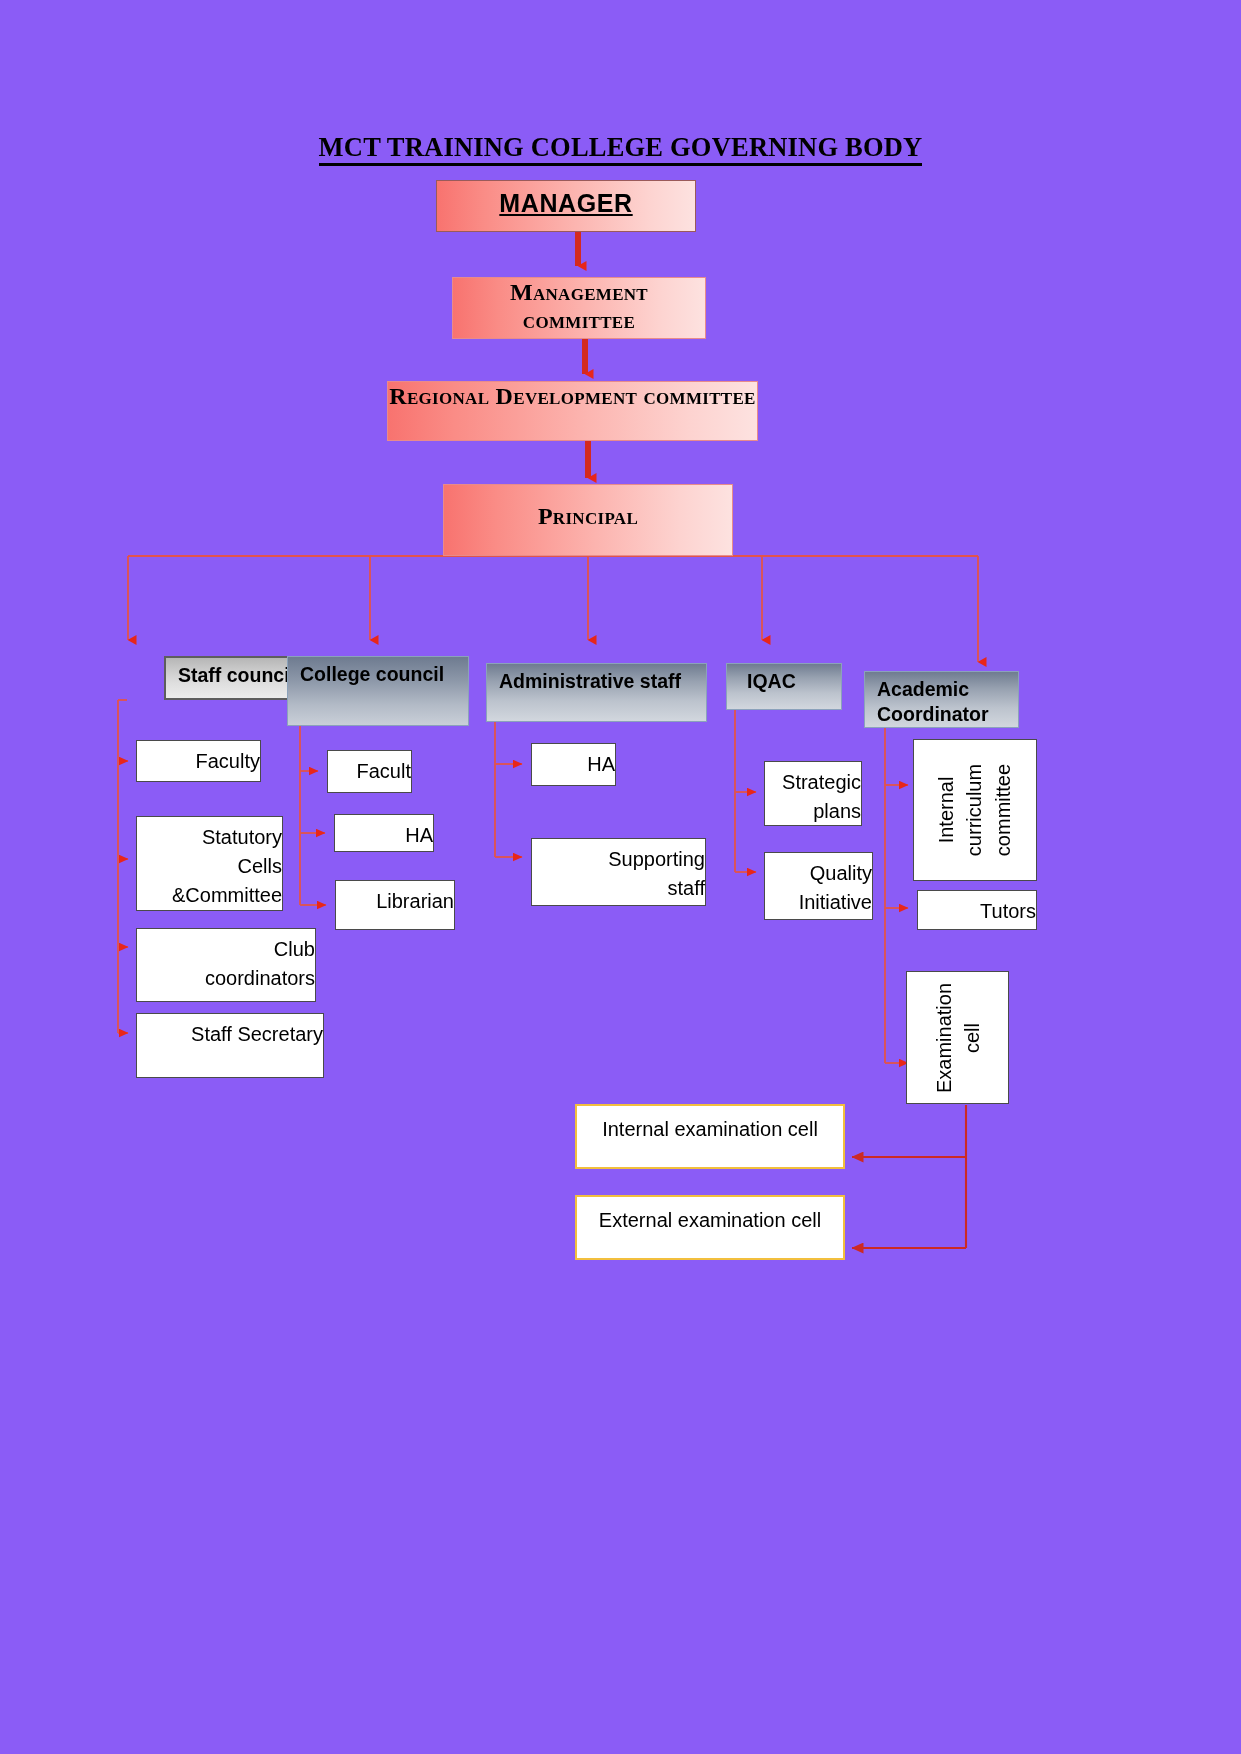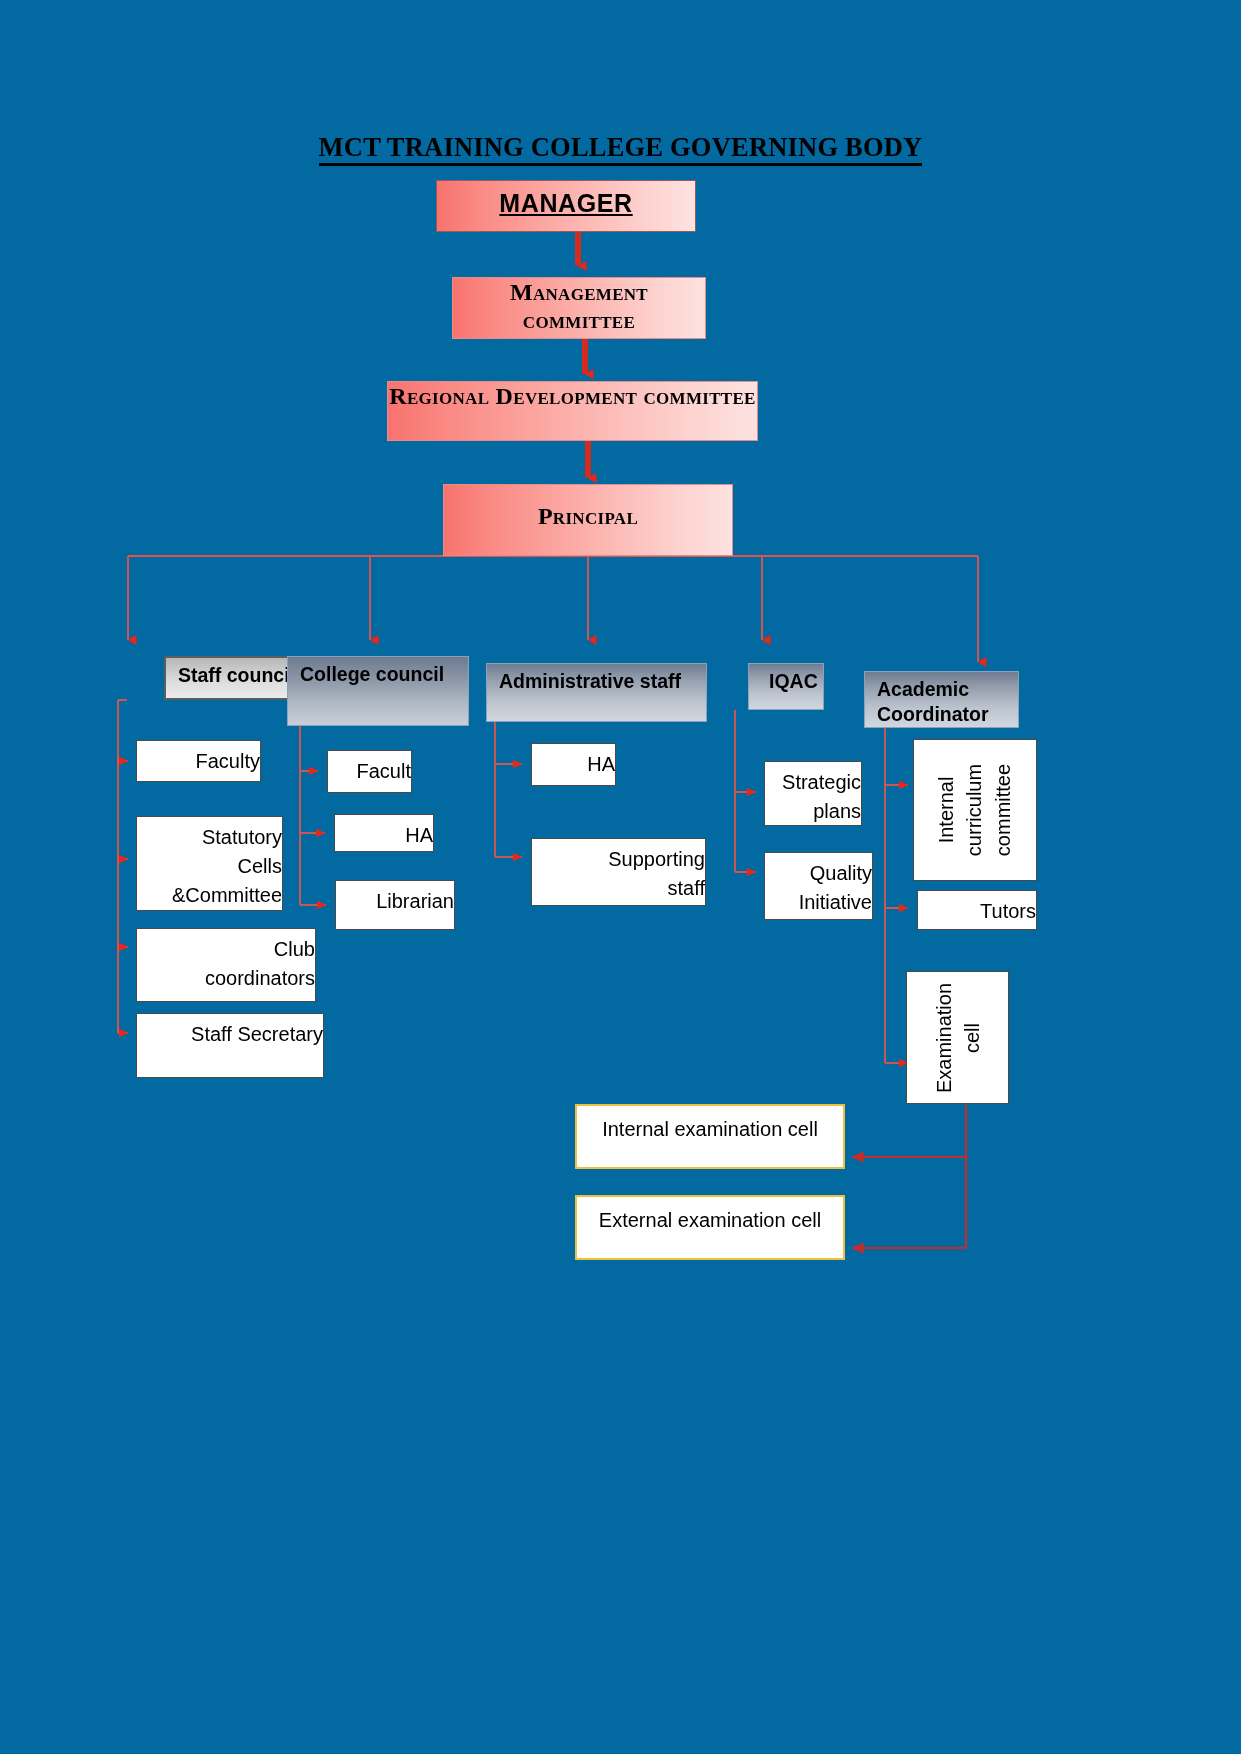--- a/index.html
+++ b/index.html
@@ -4,21 +4,21 @@
 <style>
   html, body {
     margin: 0;
     padding: 0;
     background: #ffffff;
   }
   #page {
     position: relative;
     width: 1241px;
     height: 1754px;
-    background: #0369a1;
+    background: #8b5cf6;
     font-family: "Liberation Sans", sans-serif;
     overflow: hidden;
   }
   #svg-connectors {
     position: absolute;
     left: 0;
     top: 0;
     width: 1241px;
     height: 1754px;
     pointer-events: none;
@@ -252,21 +252,21 @@
   </div>
 
   <div class="gray-box gray-dark" style="left:287px; top:656px; width:182px; height:70px;">
     <span>College council</span>
   </div>
 
   <div class="gray-box gray-blue" style="left:486px; top:663px; width:221px; height:59px;">
     <span>Administrative staff</span>
   </div>
 
-  <div class="gray-box gray-blue" style="left:748px; top:663px; width:76px; height:47px;padding-left:20px;">
+  <div class="gray-box gray-blue" style="left:726px; top:663px; width:116px; height:47px;padding-left:20px;">
     <span>IQAC</span>
   </div>
 
   <div class="gray-box gray-blue" style="left:864px; top:671px; width:155px; height:57px; line-height:1.28;">
     <span>Academic Coordinator</span>
   </div>
 
   <div class="leaf-box" style="left:136px; top:740px; width:125px; height:42px;">
     <span>Faculty</span>
   </div>

